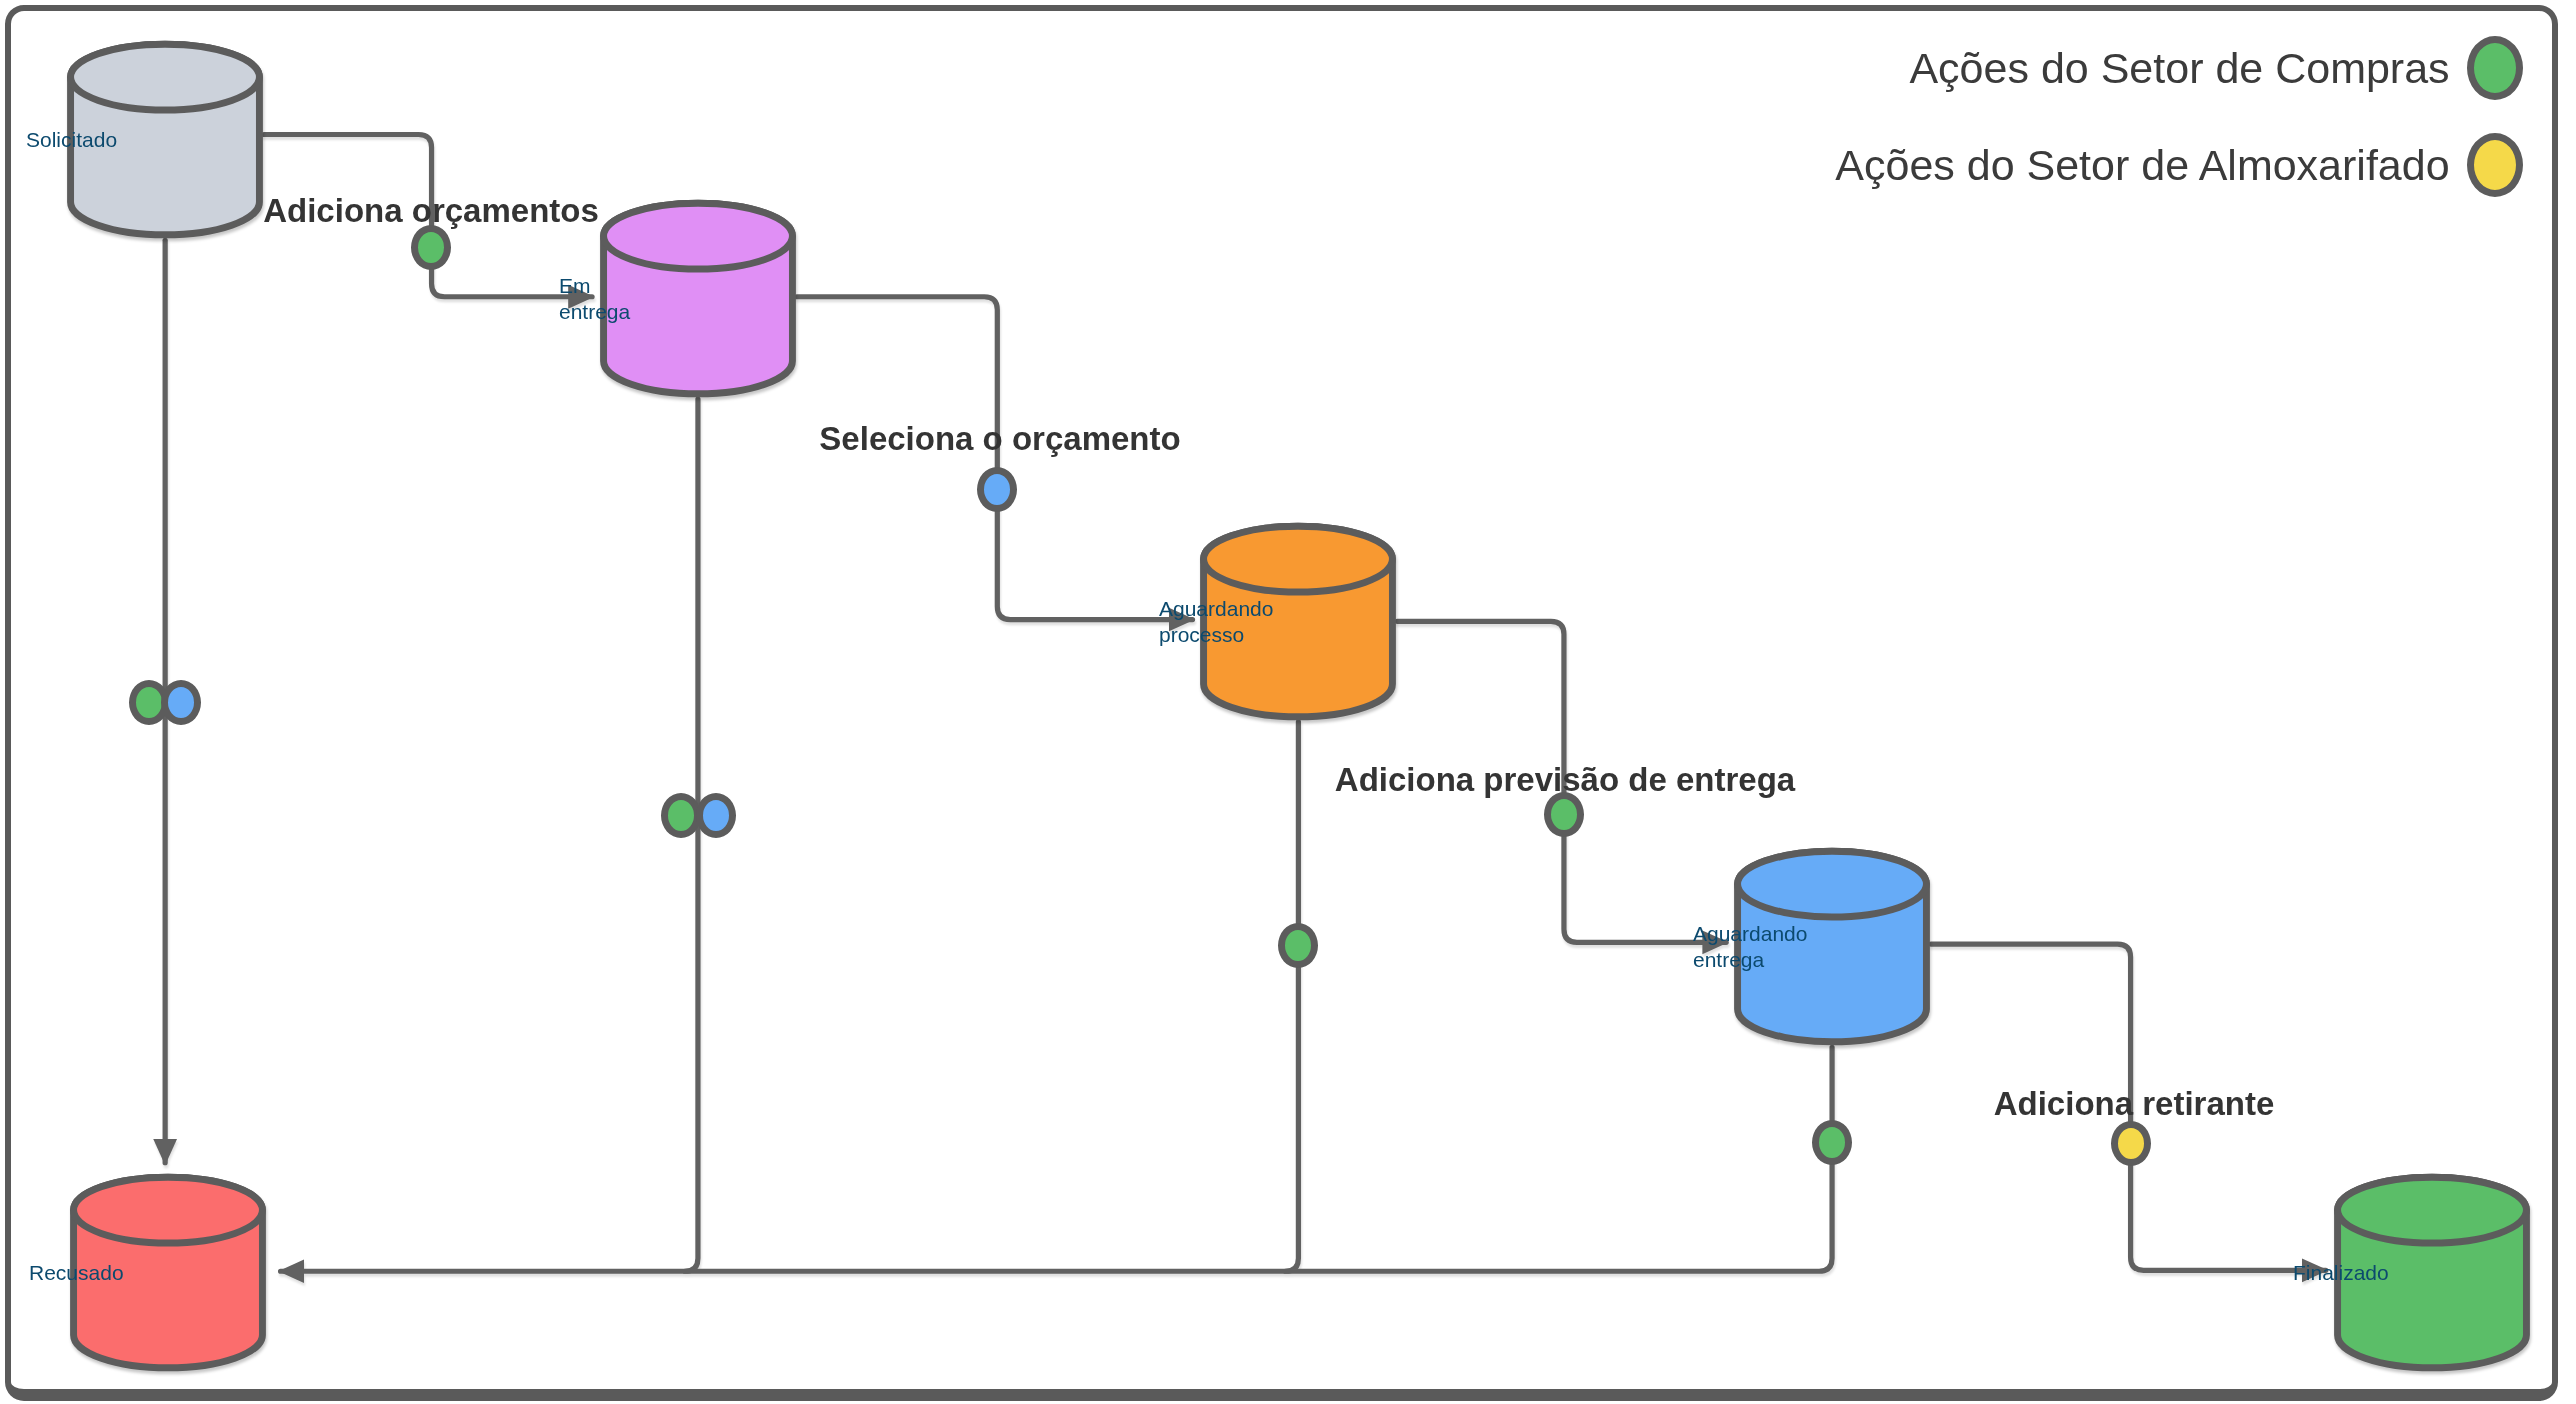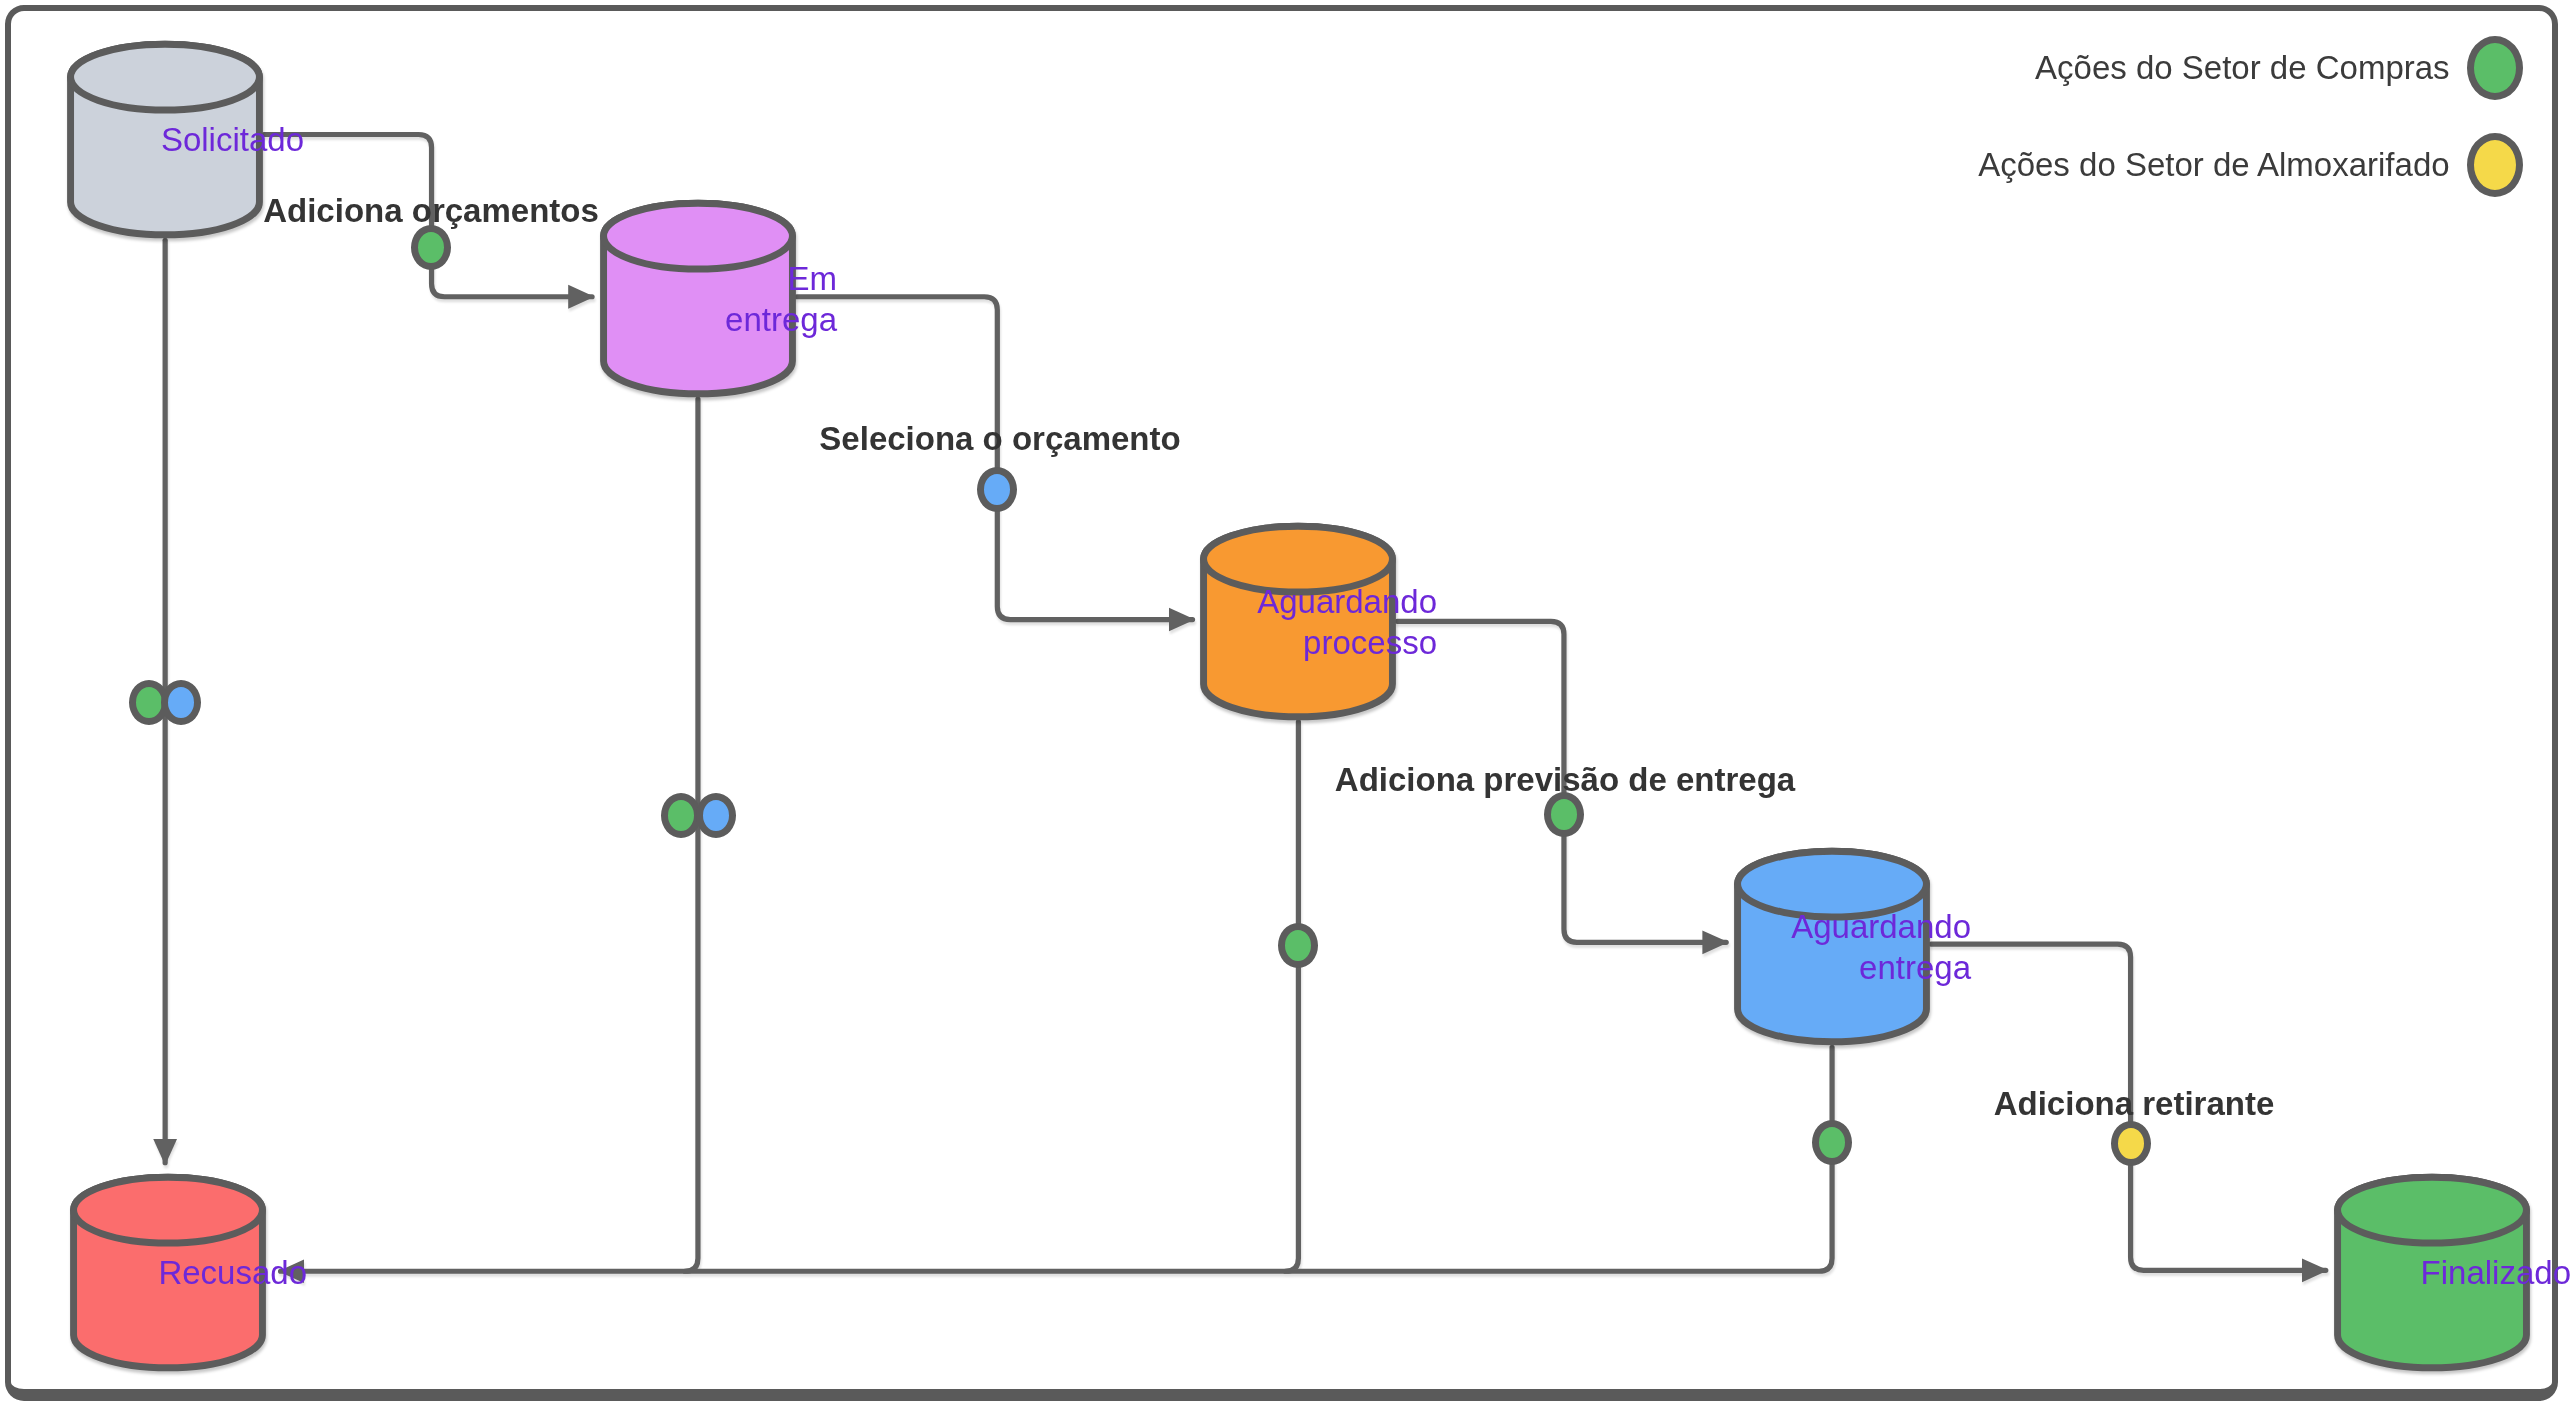--- a/index.html
+++ b/index.html
@@ -10,35 +10,35 @@
   .frame{
     position:absolute;left:5.2px;top:5.2px;width:2553px;height:1396px;
     border:6px solid #5a5a5a;border-bottom-width:12px;border-radius:19px;
     box-sizing:border-box;background:transparent;
   }
   svg.edges{position:absolute;left:0;top:0;filter:drop-shadow(1.7px 3.5px 0.9px rgba(0,0,0,0.12));}
   .node{position:absolute;width:198px;height:201px;}
   .node svg{filter:drop-shadow(1.7px 3.5px 1.7px rgba(0,0,0,0.22));}
   .node-label{
     position:absolute;left:50%;top:50%;transform:translate(-50%,-50%);
-    width:278px;text-align:right;font-size:33px;line-height:1.25;color:#6d28d9;
+    width:278px;text-align:left;font-size:21px;line-height:1.25;color:#0c4a6e;
     white-space:pre-line;pointer-events:none;
   }
   .edge-label{
     position:absolute;transform:translate(-50%,-50%);white-space:nowrap;
     font-size:33px;font-weight:bold;color:#343434;
   }
   .dot{
     position:absolute;width:26px;height:31px;border:7px solid #5c5c5c;
     border-radius:50%;box-sizing:content-box;
   }
   .legend-row{
     position:absolute;display:flex;align-items:center;gap:17.4px;height:64px;
   }
-  .legend-label{font-size:33px;color:#3b3b3b;white-space:nowrap;}
+  .legend-label{font-size:43px;color:#3b3b3b;white-space:nowrap;}
   .legend-swatch{
     width:42px;height:50px;border:7px solid #5c5c5c;border-radius:50%;
     box-sizing:content-box;flex:0 0 auto;
   }
 </style>
 </head>
 <body>
 
 <div class="stage">
 

